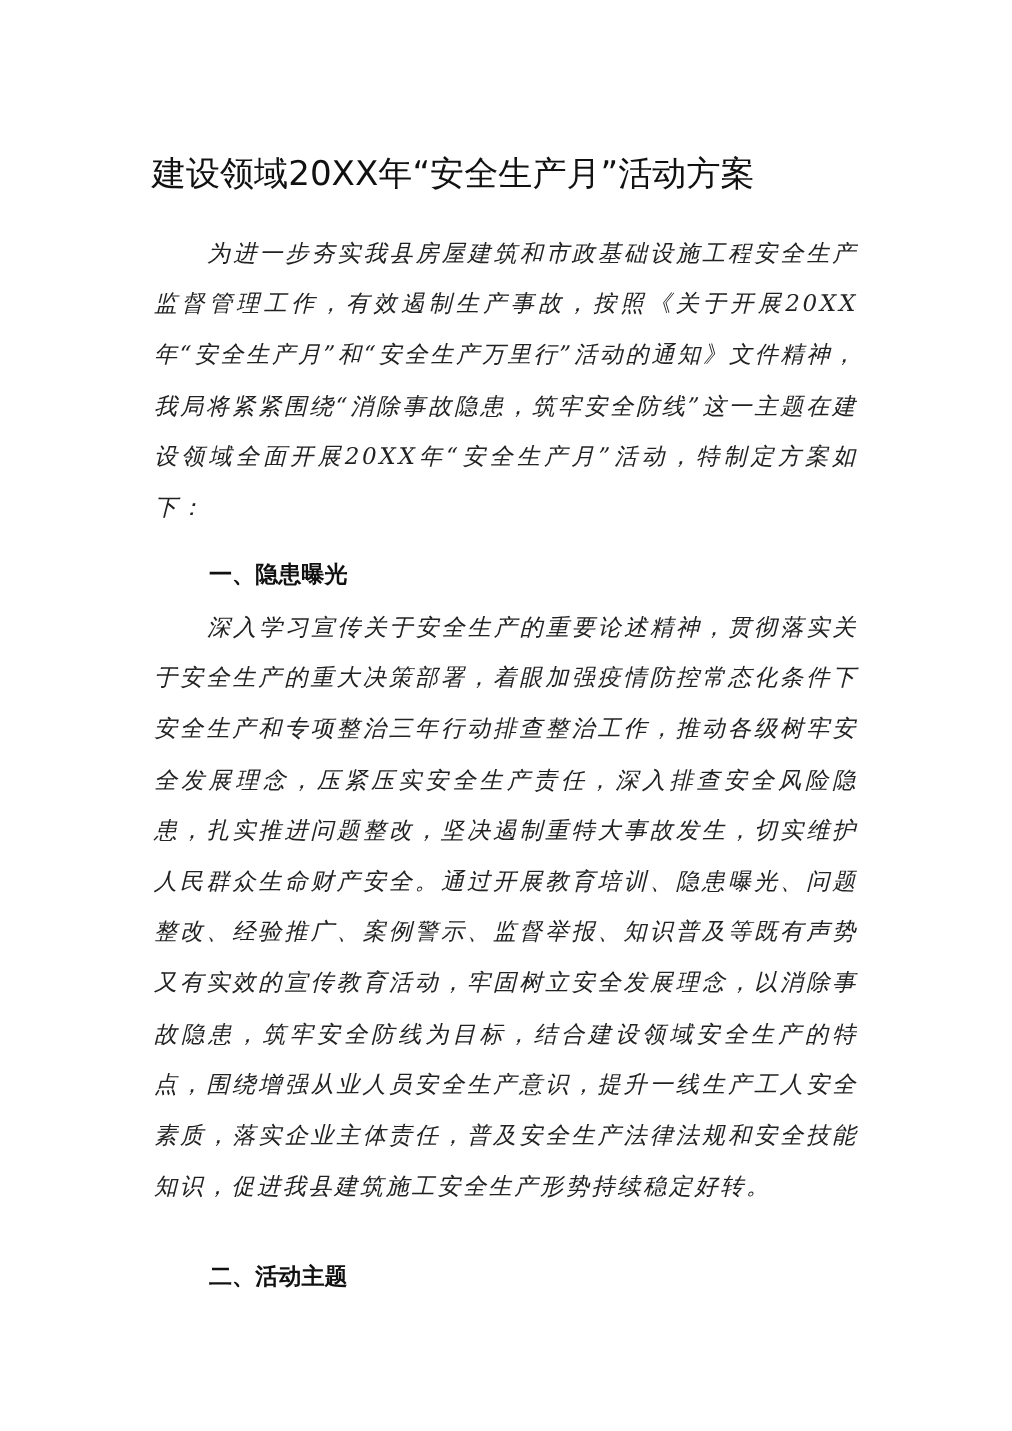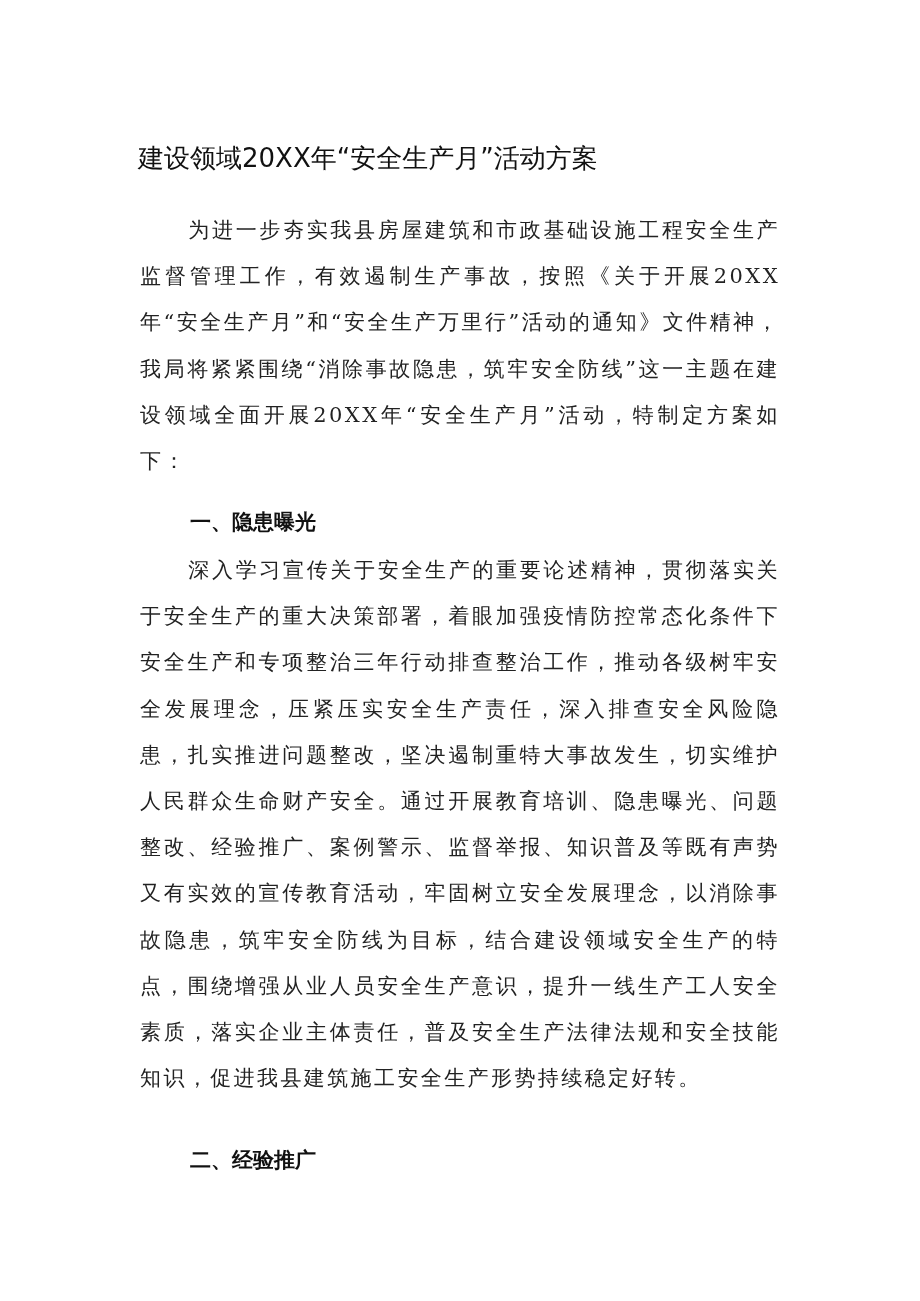--- a/index.html
+++ b/index.html
@@ -1,42 +1,42 @@
 <!DOCTYPE html>
 <html><head>
 <meta charset="utf-8">
 <style>
   html, body { margin:0; padding:0; background:#ffffff; }
   body { width:920px; height:1301px; position:relative; overflow:hidden; color:#111; }
   .page { position:absolute; left:0; top:0; width:920px; height:1301px; }
   .title {
     position:absolute; left:138px; top:136px; width:660px;
     font-family:"DejaVu Sans","Liberation Sans",sans-serif;
-    font-size:26px; line-height:44px; white-space:nowrap; letter-spacing:0px;
+    font-size:31px; line-height:44px; white-space:nowrap; letter-spacing:0px;
     color:#111;
   }
   .para {
     position:absolute; left:140px; width:640px;
     font-family:"DejaVu Serif","Liberation Serif",serif;
     font-size:21px; line-height:46.2px; text-align:justify; text-align-last:left;
-    color:#222; letter-spacing:2.4px;
+    color:#222; letter-spacing:2.4px;font-style:italic;
   }
   .para .indent { display:inline-block; width:48px; }
   .heading {
     position:absolute; left:190px;
     font-family:"DejaVu Sans","Liberation Sans",sans-serif;
     font-size:21px; font-weight:bold; line-height:30px; color:#111;
   }
 </style>
 </head>
 <body>
 
 <div class="page">
   <div class="title">建设领域20XX年“安全生产月”活动方案</div>
 
   <div class="para" style="top:207px;"><span class="indent"></span><span>为进一步夯实我县房屋建筑和市政基础设施工程安全生产监督管理工作，有效遏制生产事故，按照《关于开展20XX年“安全生产月”和“安全生产万里行”活动的通知》文件精神，我局将紧紧围绕“消除事故隐患，筑牢安全防线”这一主题在建设领域全面开展20XX年“安全生产月”活动，特制定方案如下：</span></div>
 
   <div class="heading" style="top:507px;">一、隐患曝光</div>
 
   <div class="para" style="top:547px;"><span class="indent"></span><span>深入学习宣传关于安全生产的重要论述精神，贯彻落实关于安全生产的重大决策部署，着眼加强疫情防控常态化条件下安全生产和专项整治三年行动排查整治工作，推动各级树牢安全发展理念，压紧压实安全生产责任，深入排查安全风险隐患，扎实推进问题整改，坚决遏制重特大事故发生，切实维护人民群众生命财产安全。通过开展教育培训、隐患曝光、问题整改、经验推广、案例警示、监督举报、知识普及等既有声势又有实效的宣传教育活动，牢固树立安全发展理念，以消除事故隐患，筑牢安全防线为目标，结合建设领域安全生产的特点，围绕增强从业人员安全生产意识，提升一线生产工人安全素质，落实企业主体责任，普及安全生产法律法规和安全技能知识，促进我县建筑施工安全生产形势持续稳定好转。</span></div>
 
-  <div class="heading" style="top:1145px;">二、经验推广</div>
+  <div class="heading" style="top:1145px;">二、活动主题</div>
 </div>
 
 </body></html>

